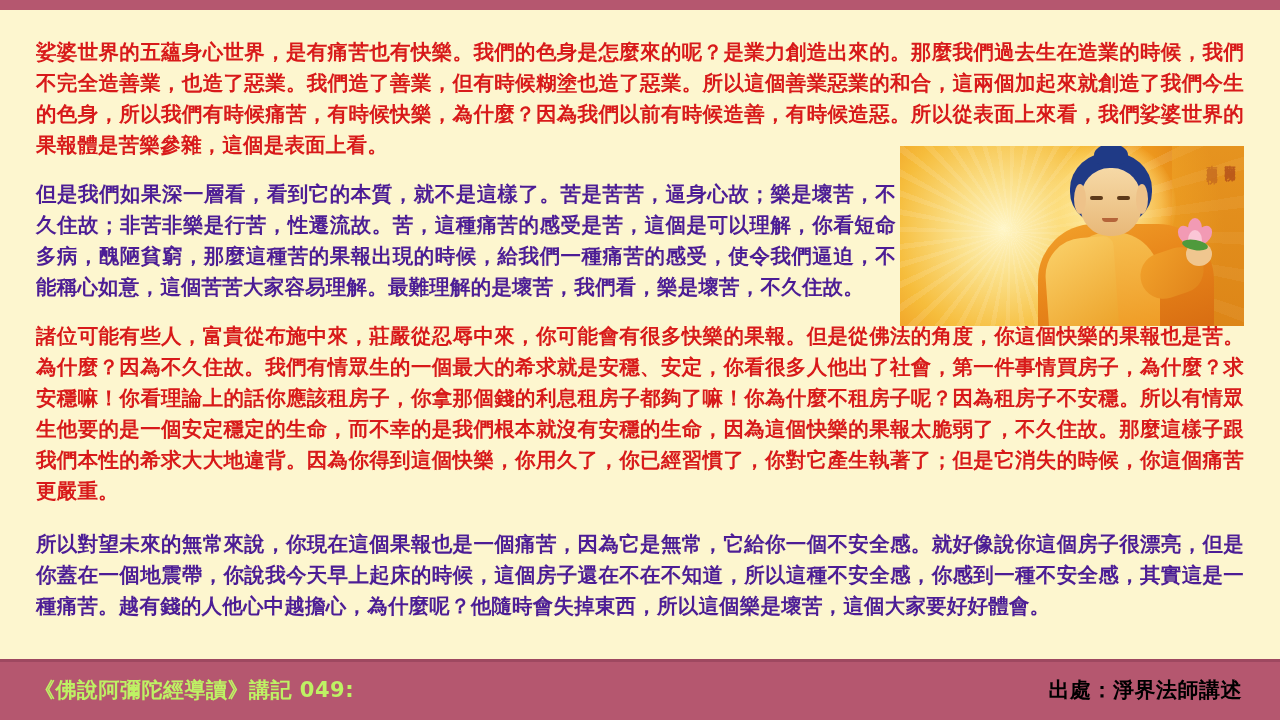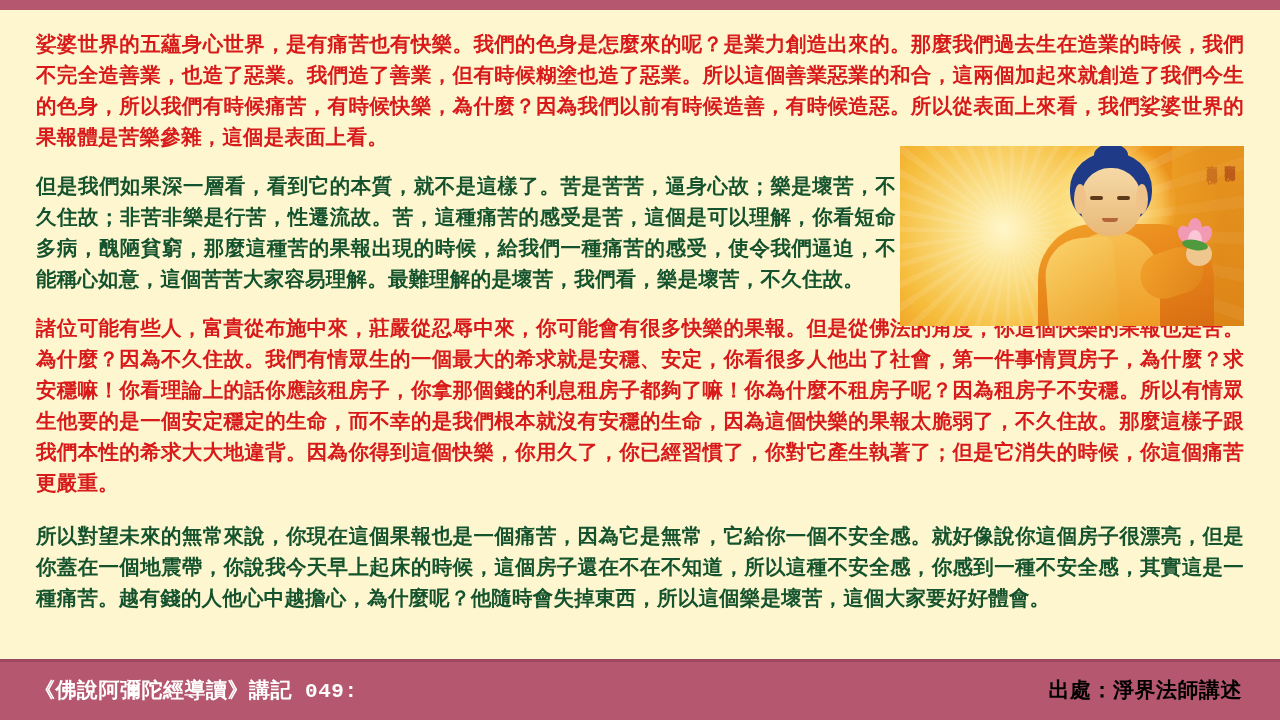--- a/index.html
+++ b/index.html
@@ -23,38 +23,38 @@
   .top-band {
     position: absolute;
     top: 0;
     left: 0;
     width: 1280px;
     height: 10px;
     background: #b5576f;
   }
   .content {
     position: absolute;
-    top: 29px;
+    top: 37px;
     left: 36px;
     width: 1208px;
     height: 620px;
   }
   .para {
     font-size: 20.5px;
     line-height: 31px;
     letter-spacing: 0.2px;
     text-align: justify;
     margin: 0 0 18px 0;
     font-weight: bold;
   }
   .p-red {
     color: #d81a1a;
   }
   .p-blue {
-    color: #14532d;
+    color: #4c1d95;
   }
   .p-wrap {
     width: 860px;
   }
   .p-full {
     width: 1208px;
   }
   .p-last {
     width: 1208px;
     margin-top: 22px;
@@ -275,25 +275,24 @@
   }
   .footer-inner {
     position: relative;
     width: 1280px;
     height: 58px;
   }
   .footer-left {
     position: absolute;
     left: 34px;
     top: 14px;
-    color: #ffffff;
+    color: #bef264;
     font-size: 21px;
     font-weight: bold;
     letter-spacing: 0.5px;
-    font-family: Liberation Mono, monospace;
   }
   .footer-right {
     position: absolute;
     right: 38px;
     top: 14px;
     color: #000000;
     font-size: 21px;
     font-weight: bold;
     letter-spacing: 0.5px;
   }

